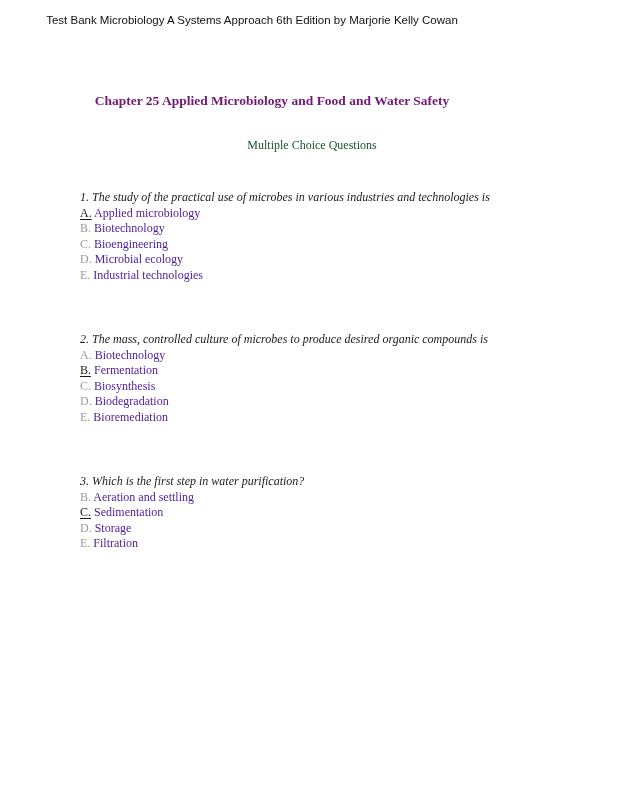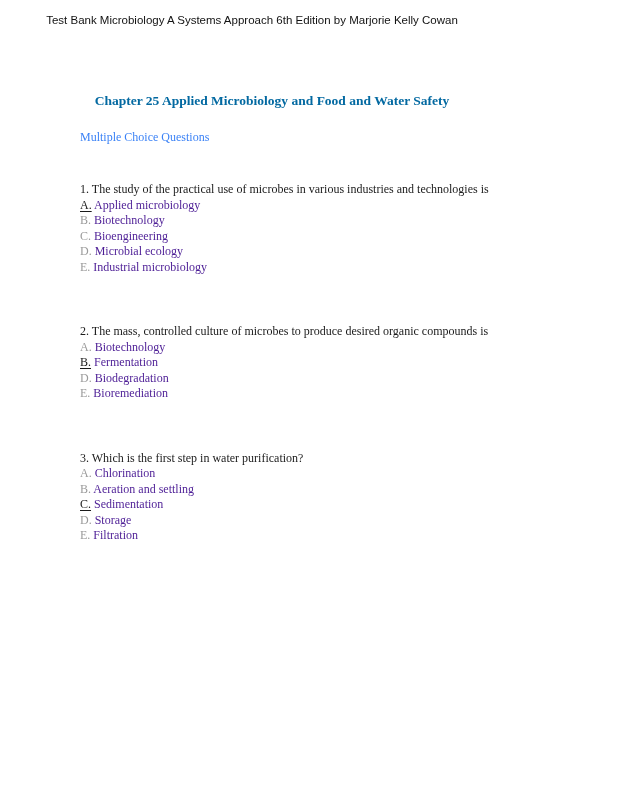--- a/index.html
+++ b/index.html
@@ -26,42 +26,44 @@
     line-height: 14px;
     color: #121212;
   }
   .chapter-title {
     margin: 66px 0 0 0;
     text-align: center;
     font-family: "Liberation Serif", serif;
     font-size: 13.5px;
     font-weight: bold;
     line-height: 15px;
-    color: #0369a1;
+    color: #701a75;
   }
   .section-label {
-    margin: 22px 0 0 80px;
+    margin: 30px 0 0 80px;
     font-size: 12px;
     line-height: 15px;
-    color: #3b82f6;
+    color: #14532d;
+    text-align: center;
   }
   .questions {
     margin-left: 80px;
     margin-right: 60px;
   }
   .question {
     margin-top: 37px;
     font-size: 12px;
     line-height: 15.5px;
   }
   .question + .question {
     margin-top: 49px;
   }
   .q-line {
     white-space: nowrap;
+    font-style: italic;
   }
   .option {
     white-space: nowrap;
   }
   .opt-letter {
     color: #9a9a9a;
   }
   .opt-letter.correct {
     color: #1a1a1a;
     text-decoration: underline;
@@ -83,34 +85,34 @@
   <div class="section-label">Multiple Choice Questions</div>
 
   <div class="questions">
 
     <div class="question">
       <div class="q-line"><span>1.</span> <span>The study of the practical use of microbes in various industries and technologies is</span></div>
       <div class="option"><span class="opt-letter correct">A.</span> <span class="opt-text">Applied microbiology</span></div>
       <div class="option"><span class="opt-letter">B.</span> <span class="opt-text">Biotechnology</span></div>
       <div class="option"><span class="opt-letter">C.</span> <span class="opt-text">Bioengineering</span></div>
       <div class="option"><span class="opt-letter">D.</span> <span class="opt-text">Microbial ecology</span></div>
-      <div class="option"><span class="opt-letter">E.</span> <span class="opt-text">Industrial microbiology</span></div>
+      <div class="option"><span class="opt-letter">E.</span> <span class="opt-text">Industrial technologies</span></div>
     </div>
 
     <div class="question">
       <div class="q-line"><span>2.</span> <span>The mass, controlled culture of microbes to produce desired organic compounds is</span></div>
       <div class="option"><span class="opt-letter">A.</span> <span class="opt-text">Biotechnology</span></div>
       <div class="option"><span class="opt-letter correct">B.</span> <span class="opt-text">Fermentation</span></div>
+      <div class="option"><span class="opt-letter">C.</span> <span class="opt-text">Biosynthesis</span></div>
       <div class="option"><span class="opt-letter">D.</span> <span class="opt-text">Biodegradation</span></div>
       <div class="option"><span class="opt-letter">E.</span> <span class="opt-text">Bioremediation</span></div>
     </div>
 
     <div class="question">
       <div class="q-line"><span>3.</span> <span>Which is the first step in water purification?</span></div>
-      <div class="option"><span class="opt-letter">A.</span> <span class="opt-text">Chlorination</span></div>
       <div class="option"><span class="opt-letter">B.</span> <span class="opt-text">Aeration and settling</span></div>
       <div class="option"><span class="opt-letter correct">C.</span> <span class="opt-text">Sedimentation</span></div>
       <div class="option"><span class="opt-letter">D.</span> <span class="opt-text">Storage</span></div>
       <div class="option"><span class="opt-letter">E.</span> <span class="opt-text">Filtration</span></div>
     </div>
 
   </div>
 </div>
 
 </body></html>

